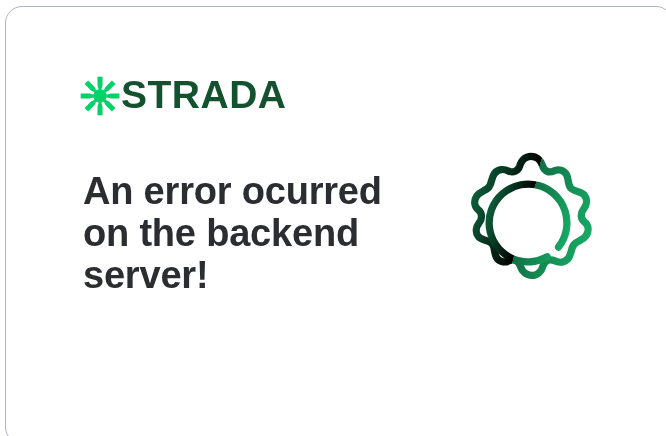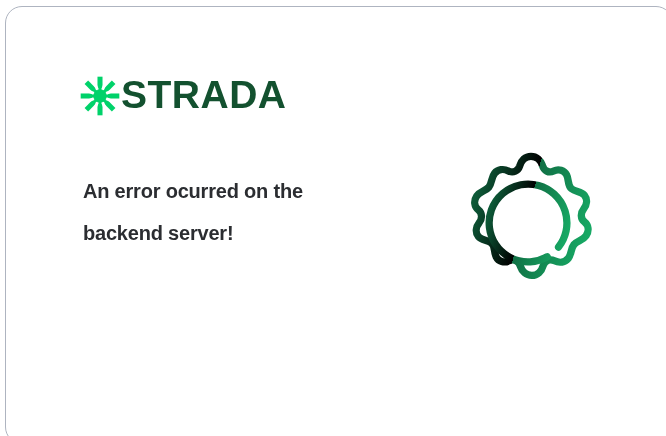--- a/index.html
+++ b/index.html
@@ -50,21 +50,21 @@
     white-space: nowrap;
     font-family: "Liberation Sans", sans-serif;
   }
 
   
   #error-headline {
     position: absolute;
     left: 77px;
     top: 163px;
     width: 300px;
-    font-size: 20px;
+    font-size: 38px;
     font-weight: bold;
     line-height: 42px;
     letter-spacing: -0.2px;
     color: #2b2d31;
     font-family: "Liberation Sans", sans-serif;
     white-space: pre-line;
   }
 
   
   #gear-illustration {

